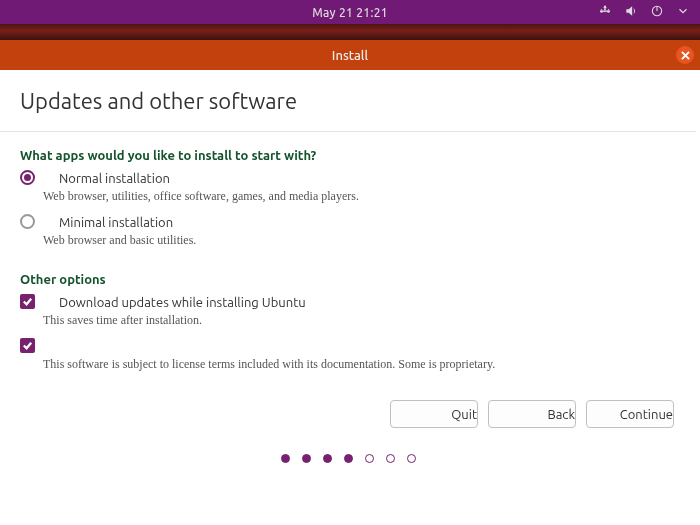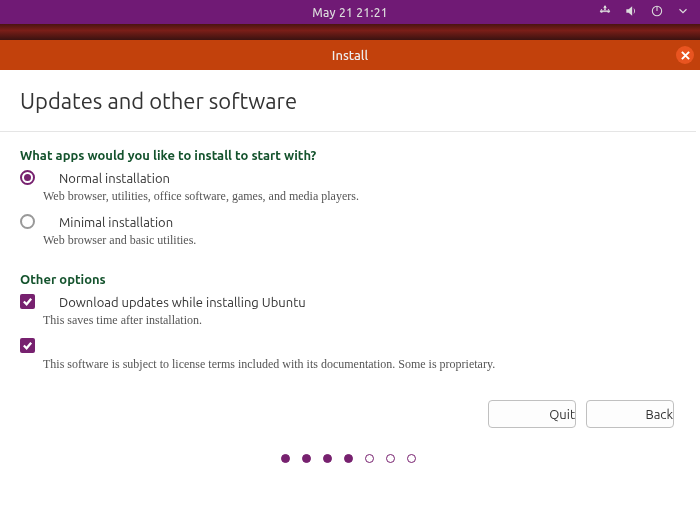--- a/index.html
+++ b/index.html
@@ -236,20 +236,21 @@
       <svg viewBox="0 0 12 12">
           <path d="M2 6l3 3 5-6"></path>
         </svg>
     </div>
   </div>
   <div class="desc">This software is subject to license terms included with its documentation. Some is proprietary.</div>
 
   <div class="button-row">
     <div class="btn">Quit</div>
     <div class="btn">Back</div>
+    <div class="btn">Continue</div>
   </div>
 
   <div class="progress-dots">
     <div class="dot filled"></div>
     <div class="dot filled"></div>
     <div class="dot filled"></div>
     <div class="dot filled"></div>
     <div class="dot"></div>
     <div class="dot"></div>
     <div class="dot"></div>

